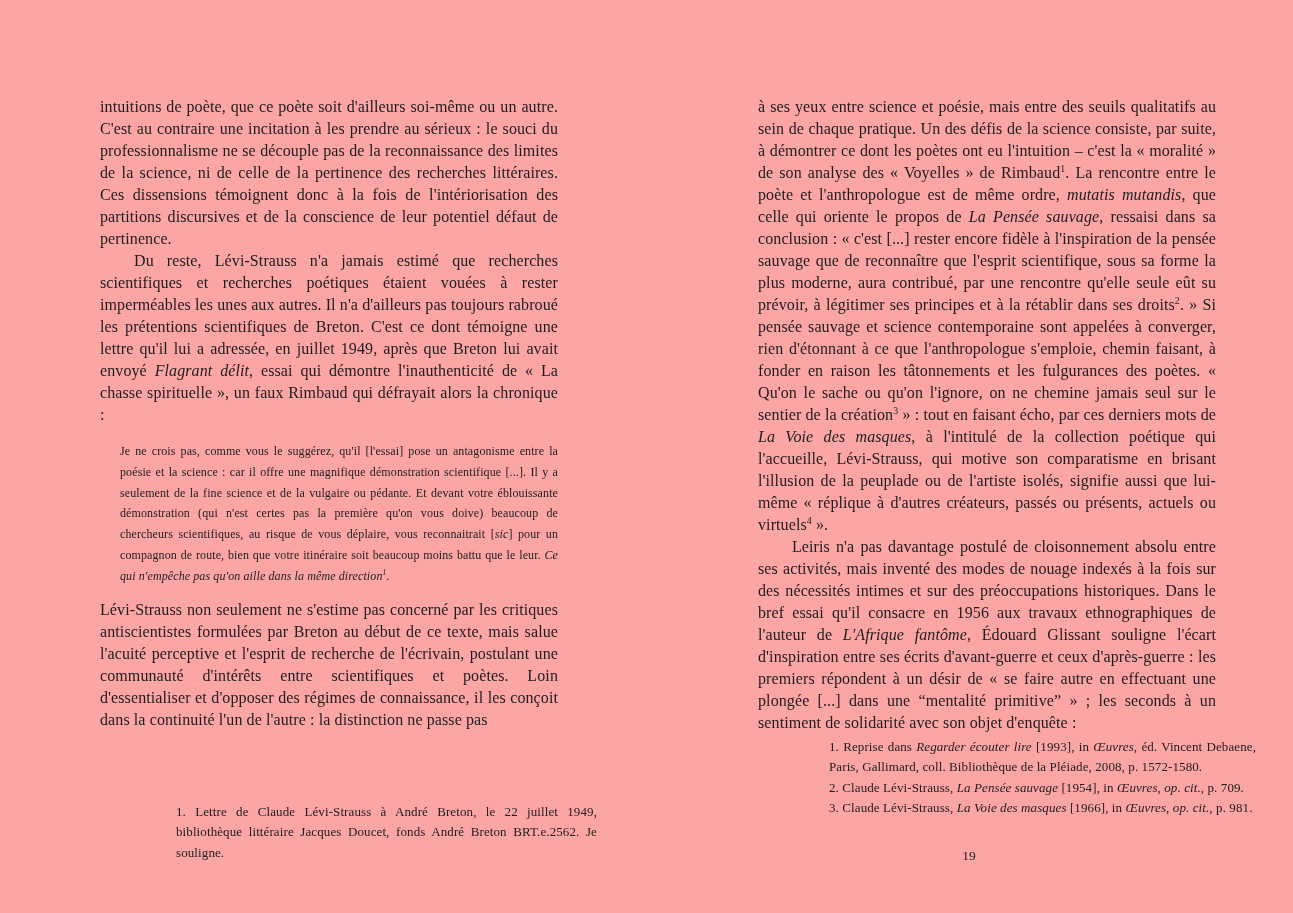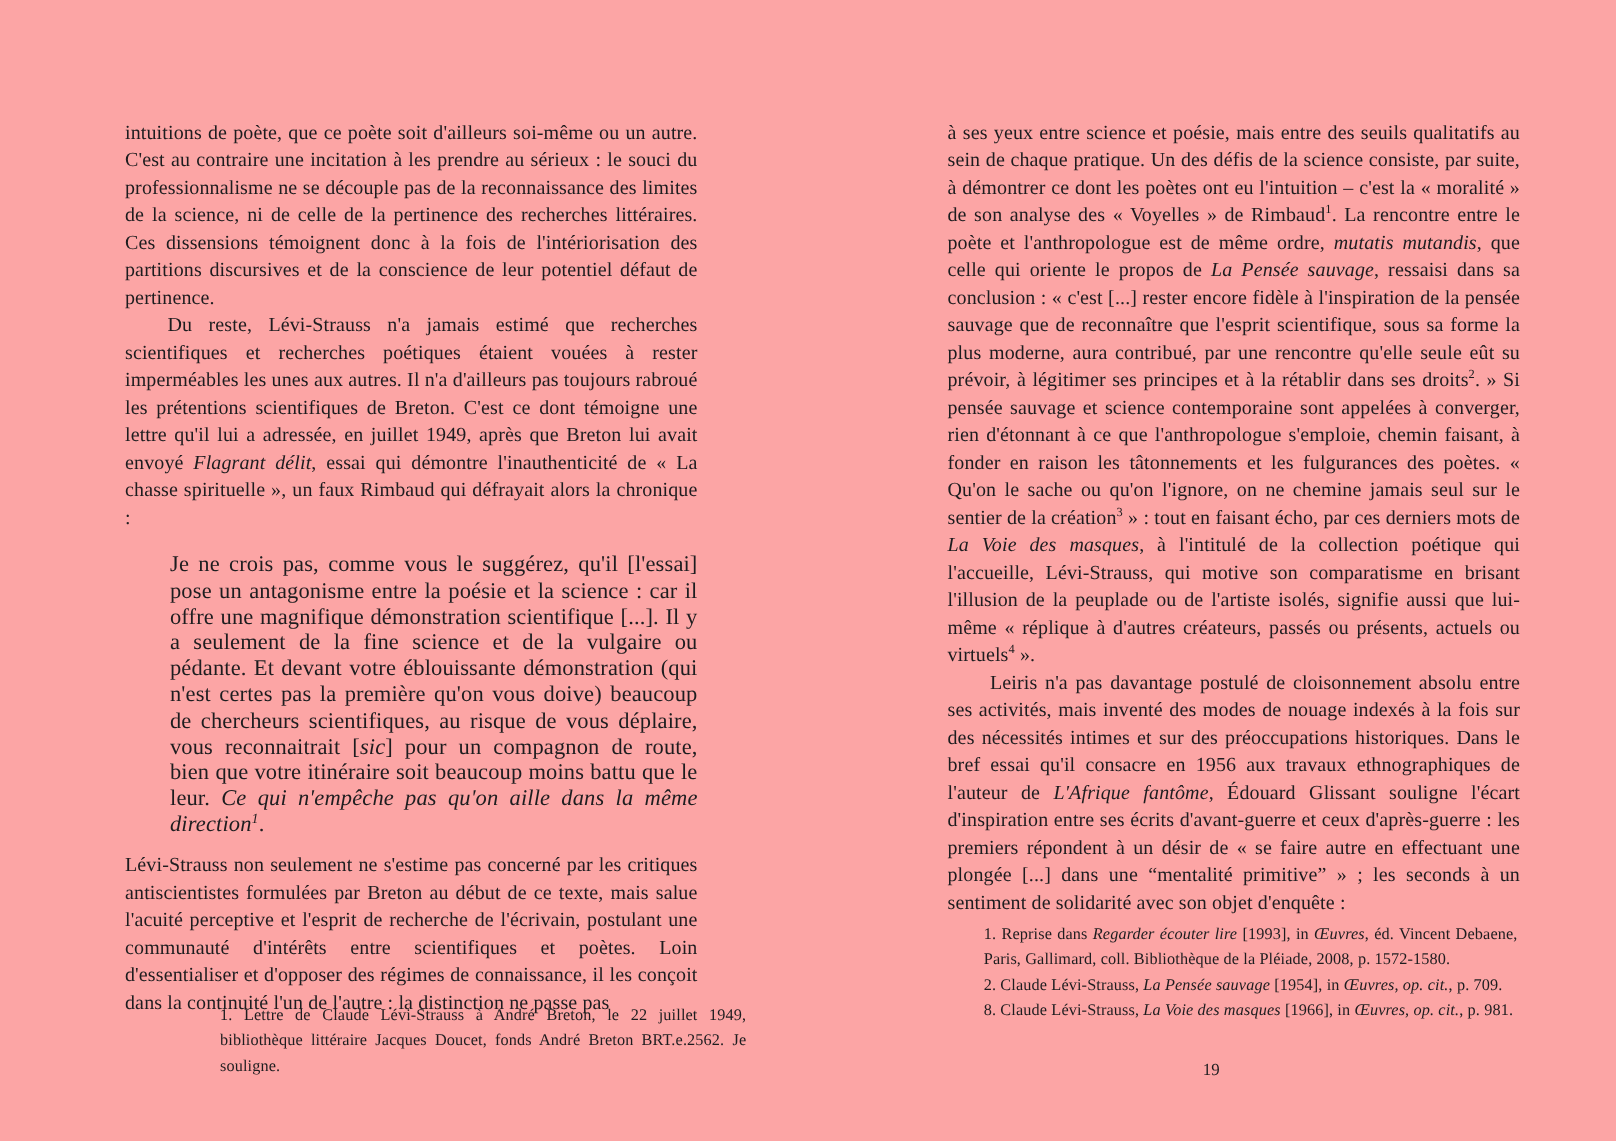--- a/index.html
+++ b/index.html
@@ -24,34 +24,34 @@
   #col-right { left: 758px; top: 96px;  width: 458px; }
 
   .blk {
     margin: 0;
     font-size: 16px;
     line-height: 22px;
     letter-spacing: 0.1px;
   }
   .blk.indent { text-indent: 34px; }
   .blk.quote {
-    margin: 15px 0 12px 36px;
-    font-size: 18px;
+    margin: 15px 0 12px 20px;
+    font-size: 12px;
     line-height: 20.8px;
   }
   .blk.note {
     font-size: 13px;
     line-height: 20.4px;
   }
   .footnotes {
     position: absolute;
     text-align: justify;
   }
   #fn-left  { left: 136px; top: 802px; width: 421px; margin-left: 40px; }
-  #fn-right { left: 787px; top: 737px; width: 427px; }
+  #fn-right { left: 829px; top: 737px; width: 427px; }
 
   .folio {
     position: absolute;
     top: 847px;
     font-size: 13.5px;
     line-height: 18px;
     text-align: center;
   }
   #folio-left  { left: 100px; width: 458px; }
   #folio-right { left: 740px; width: 458px; }
@@ -81,18 +81,18 @@
 
 
   <div class="column" id="col-right">
       <p class="blk body"><span>à ses yeux entre science et poésie, mais entre des seuils qualitatifs au sein de chaque pratique. Un des défis de la science consiste, par suite, à démontrer ce dont les poètes ont eu l'intuition – c'est la « moralité » de son analyse des « Voyelles » de Rimbaud</span><sup>1</sup><span>. La rencontre entre le poète et l'anthropologue est de même ordre, </span><span class="it">mutatis mutandis</span><span>, que celle qui oriente le propos de </span><span class="it">La Pensée sauvage</span><span>, ressaisi dans sa conclusion : « c'est [...] rester encore fidèle à l'inspiration de la pensée sauvage que de reconnaître que l'esprit scientifique, sous sa forme la plus moderne, aura contribué, par une rencontre qu'elle seule eût su prévoir, à légitimer ses principes et à la rétablir dans ses droits</span><sup>2</sup><span>. » Si pensée sauvage et science contemporaine sont appelées à converger, rien d'étonnant à ce que l'anthropologue s'emploie, chemin faisant, à fonder en raison les tâtonnements et les fulgurances des poètes. « Qu'on le sache ou qu'on l'ignore, on ne chemine jamais seul sur le sentier de la création</span><sup>3</sup><span> » : tout en faisant écho, par ces derniers mots de </span><span class="it">La Voie des masques</span><span>, à l'intitulé de la collection poétique qui l'accueille, Lévi-Strauss, qui motive son comparatisme en brisant l'illusion de la peuplade ou de l'artiste isolés, signifie aussi que lui-même « réplique à d'autres créateurs, passés ou présents, actuels ou virtuels</span><sup>4</sup><span> ».</span></p>
       <p class="blk body indent"><span>Leiris n'a pas davantage postulé de cloisonnement absolu entre ses activités, mais inventé des modes de nouage indexés à la fois sur des nécessités intimes et sur des préoccupations historiques. Dans le bref essai qu'il consacre en 1956 aux travaux ethnographiques de l'auteur de </span><span class="it">L'Afrique fantôme</span><span>, Édouard Glissant souligne l'écart d'inspiration entre ses écrits d'avant-guerre et ceux d'après-guerre : les premiers répondent à un désir de « se faire autre en effectuant une plongée [...] dans une “mentalité primitive” » ; les seconds à un sentiment de solidarité avec son objet d'enquête :</span></p>
     </div>
 
   <div class="footnotes" id="fn-right">
       <p class="blk note"><span>1. Reprise dans </span><span class="it">Regarder écouter lire</span><span> [1993], in </span><span class="it">Œuvres</span><span>, éd. Vincent Debaene, Paris, Gallimard, coll. Bibliothèque de la Pléiade, 2008, p. 1572-1580.</span></p>
       <p class="blk note"><span>2. Claude Lévi-Strauss, </span><span class="it">La Pensée sauvage</span><span> [1954], in </span><span class="it">Œuvres, op. cit.</span><span>, p. 709.</span></p>
-      <p class="blk note"><span>8. Claude Lévi-Strauss, </span><span class="it">La Voie des masques</span><span> [1966], in </span><span class="it">Œuvres, op. cit.</span><span>, p. 981.</span></p>
+      <p class="blk note"><span>3. Claude Lévi-Strauss, </span><span class="it">La Voie des masques</span><span> [1966], in </span><span class="it">Œuvres, op. cit.</span><span>, p. 981.</span></p>
     </div>
 
   <div class="folio" id="folio-right">19</div>
 
 </div>
 
 </body></html>

